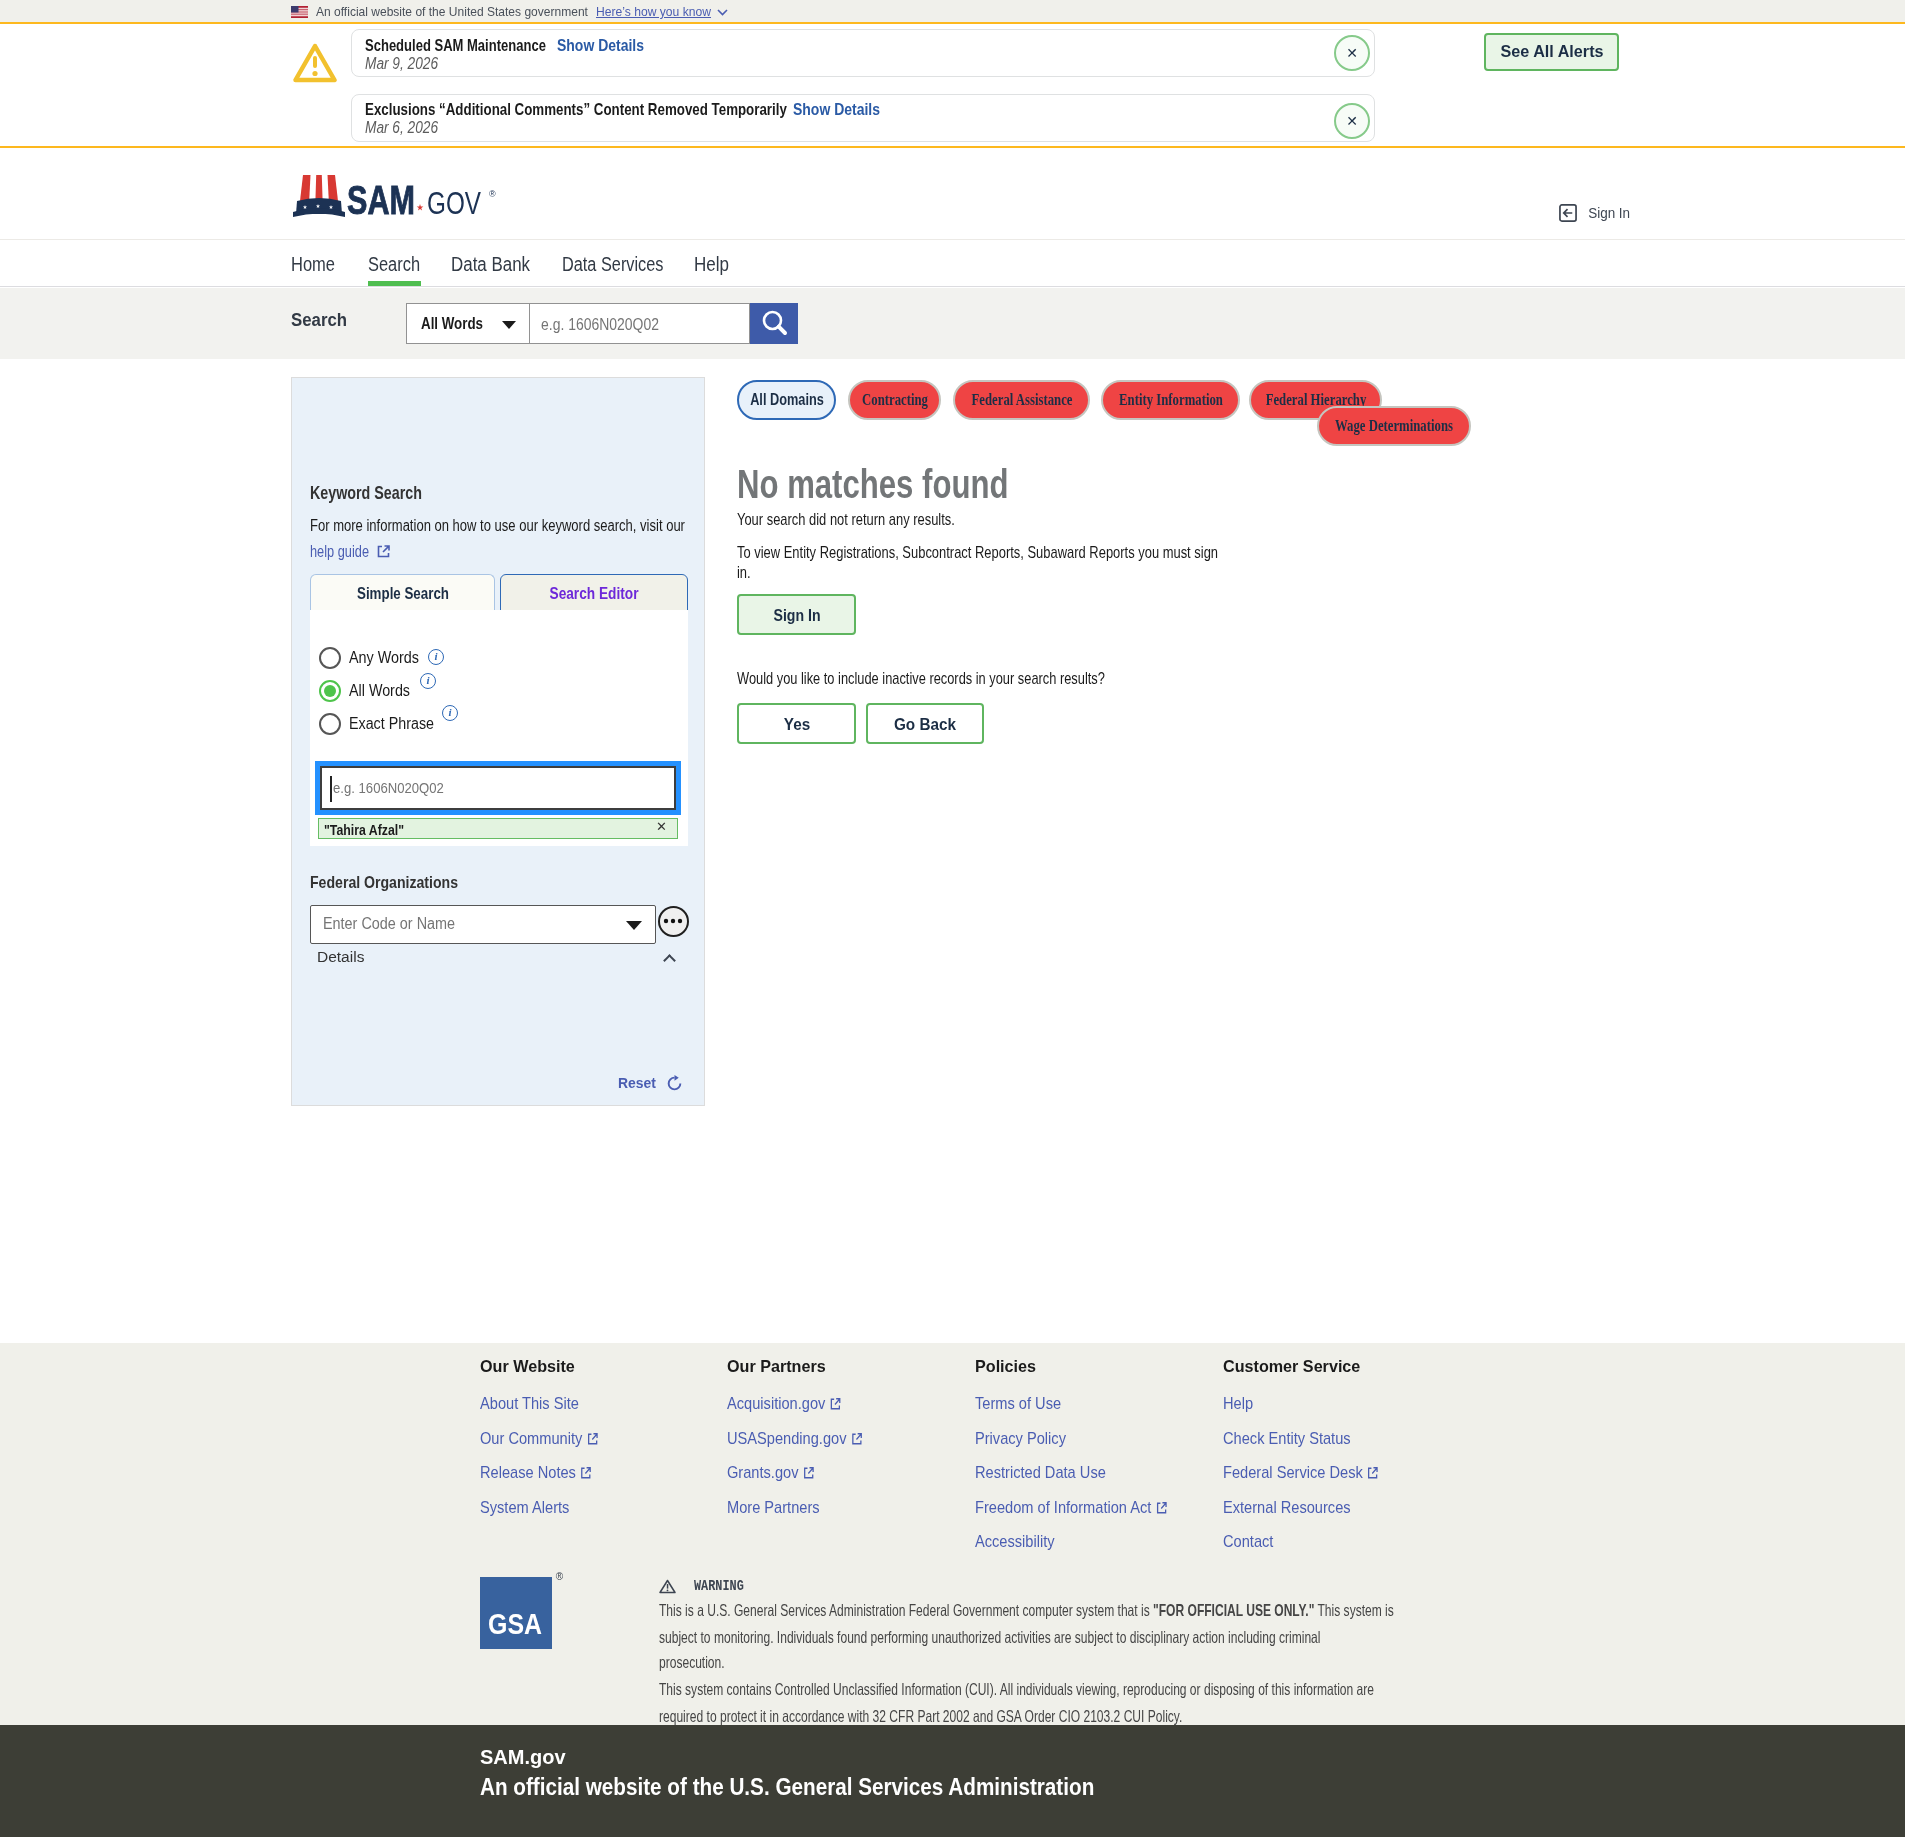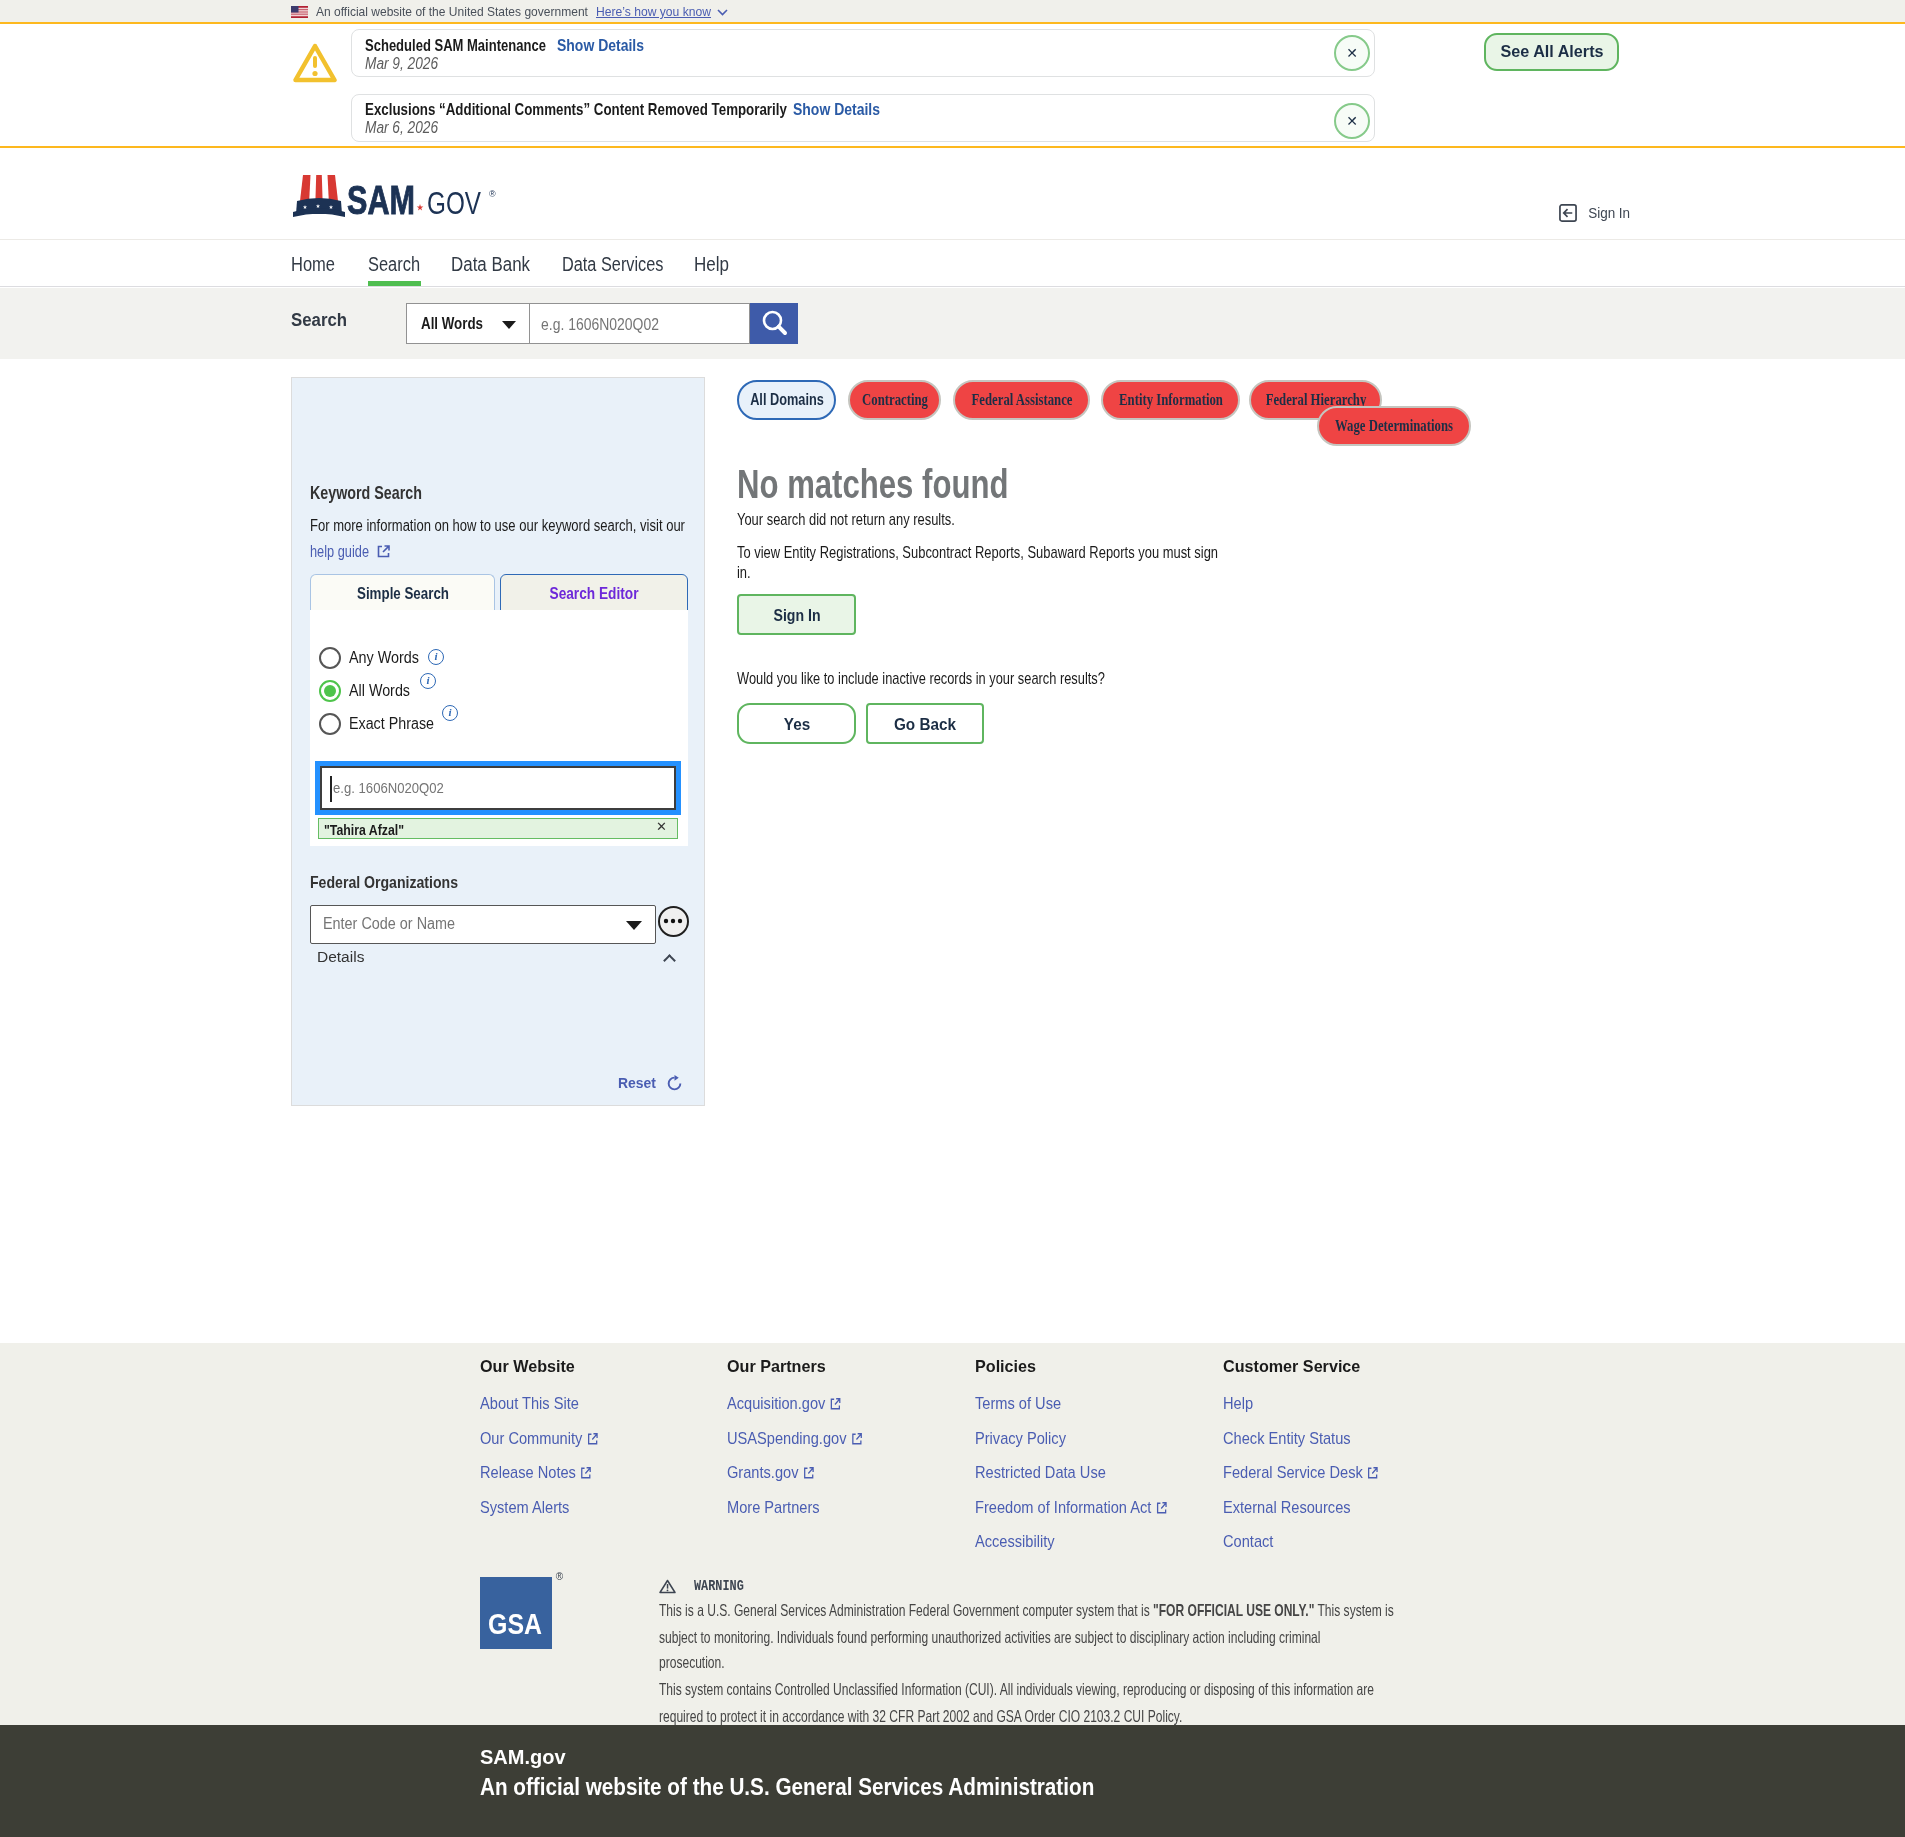--- a/index.html
+++ b/index.html
@@ -9,21 +9,21 @@
 .sxc { display:inline-block; transform-origin:50% 50%; white-space:nowrap; }
 .cc { position:absolute; left:50%; top:50%; white-space:nowrap; }
 #page { position:relative; width:1905px; height:1837px; overflow:hidden; background:#ffffff; }
 
 #govbanner { left:0; top:0; width:1905px; height:24px; background:#f0f0eb; }
 #goldline1 { left:0; top:22px; width:1905px; height:2px; background:#fdb81e; }
 #goldline2 { left:0; top:146px; width:1905px; height:2px; background:#fdb81e; }
 
 .alertbox { position:absolute; left:351px; width:1024px; height:48px; background:#fff; border:1px solid #dfe1e2; border-radius:8px; }
 .closebtn { position:absolute; width:36px; height:36px; border-radius:50%; border:2px solid #86ca8a; background:#f7fcf7; color:#1c2e45; font-size:14px; line-height:32px; text-align:center; }
-#seealerts { position:absolute; left:1484px; top:33px; width:135px; height:38px; background:#e9f5e7; border:2px solid #5fb55f; border-radius:13px; color:#1c2e45; font-weight:bold; font-size:17px; text-align:center; line-height:34px; }
+#seealerts { position:absolute; left:1484px; top:33px; width:135px; height:38px; background:#e9f5e7; border:2px solid #5fb55f; border-radius:4px; color:#1c2e45; font-weight:bold; font-size:17px; text-align:center; line-height:34px; }
 
 #header { left:0; top:148px; width:1905px; height:92px; background:#fff; border-bottom:1px solid #eceae6; }
 #signin { position:absolute; left:1559px; top:204px; display:flex; align-items:center; gap:8px; color:#3d4551; font-size:15.5px; }
 
 #nav { left:0; top:241px; width:1905px; height:46px; background:#fff; border-bottom:1px solid #dcdce0; }
 #nav .item { position:absolute; top:12px; font-size:20px; color:#323a45; display:inline-block; transform-origin:0 0; white-space:nowrap; }
 #navgreen { left:368px; top:281px; width:53px; height:5px; background:#50be50; }
 
 #band { left:0; top:288px; width:1905px; height:71px; background:#f2f2ef; }
 #dropdown { position:absolute; left:406px; top:15px; width:124px; height:41px; background:#fff; border:1px solid #929292; }
@@ -248,21 +248,21 @@
       <span class="cc" style="transform:translate(-50%,-50%) scaleX(0.75);">Wage Determinations</span>
     </div>
 
   <div id="nomatch">No matches found</div>
   <span class="sx" style="left:737px; top:510px; font-size:17px; color:#1b1b1b; transform:scaleX(0.76);">Your search did not return any results.</span>
   <span class="sx" style="left:737px; top:543px; font-size:17px; color:#1b1b1b; transform:scaleX(0.761); line-height:20px;">To view Entity Registrations, Subcontract Reports, Subaward Reports you must sign<br>in.</span>
   <div class="gbtn fill" style="left:737px; top:594px; width:119px;">
       <span class="cc" style="transform:translate(-50%,-50%) scaleX(0.83);">Sign In</span>
     </div>
   <span class="sx" style="left:737px; top:669px; font-size:17px; color:#1b1b1b; transform:scaleX(0.755);">Would you like to include inactive records in your search results?</span>
-  <div class="gbtn" style="left:737px; top:703px; width:119px;border-radius:13px;">
+  <div class="gbtn" style="left:737px; top:703px; width:119px;">
       <span class="cc" style="transform:translate(-50%,-50%) scaleX(0.9);">Yes</span>
     </div>
   <div class="gbtn" style="left:866px; top:703px; width:118px;">
       <span class="cc" style="transform:translate(-50%,-50%) scaleX(0.9);">Go Back</span>
     </div>
 
   <div class="abs" id="footer">
     <span class="fcol-h" style="left:480px; top:14px;">Our Website</span>
     <span class="fcol-h" style="left:727px; top:14px;">Our Partners</span>
     <span class="fcol-h" style="left:975px; top:14px;">Policies</span>

